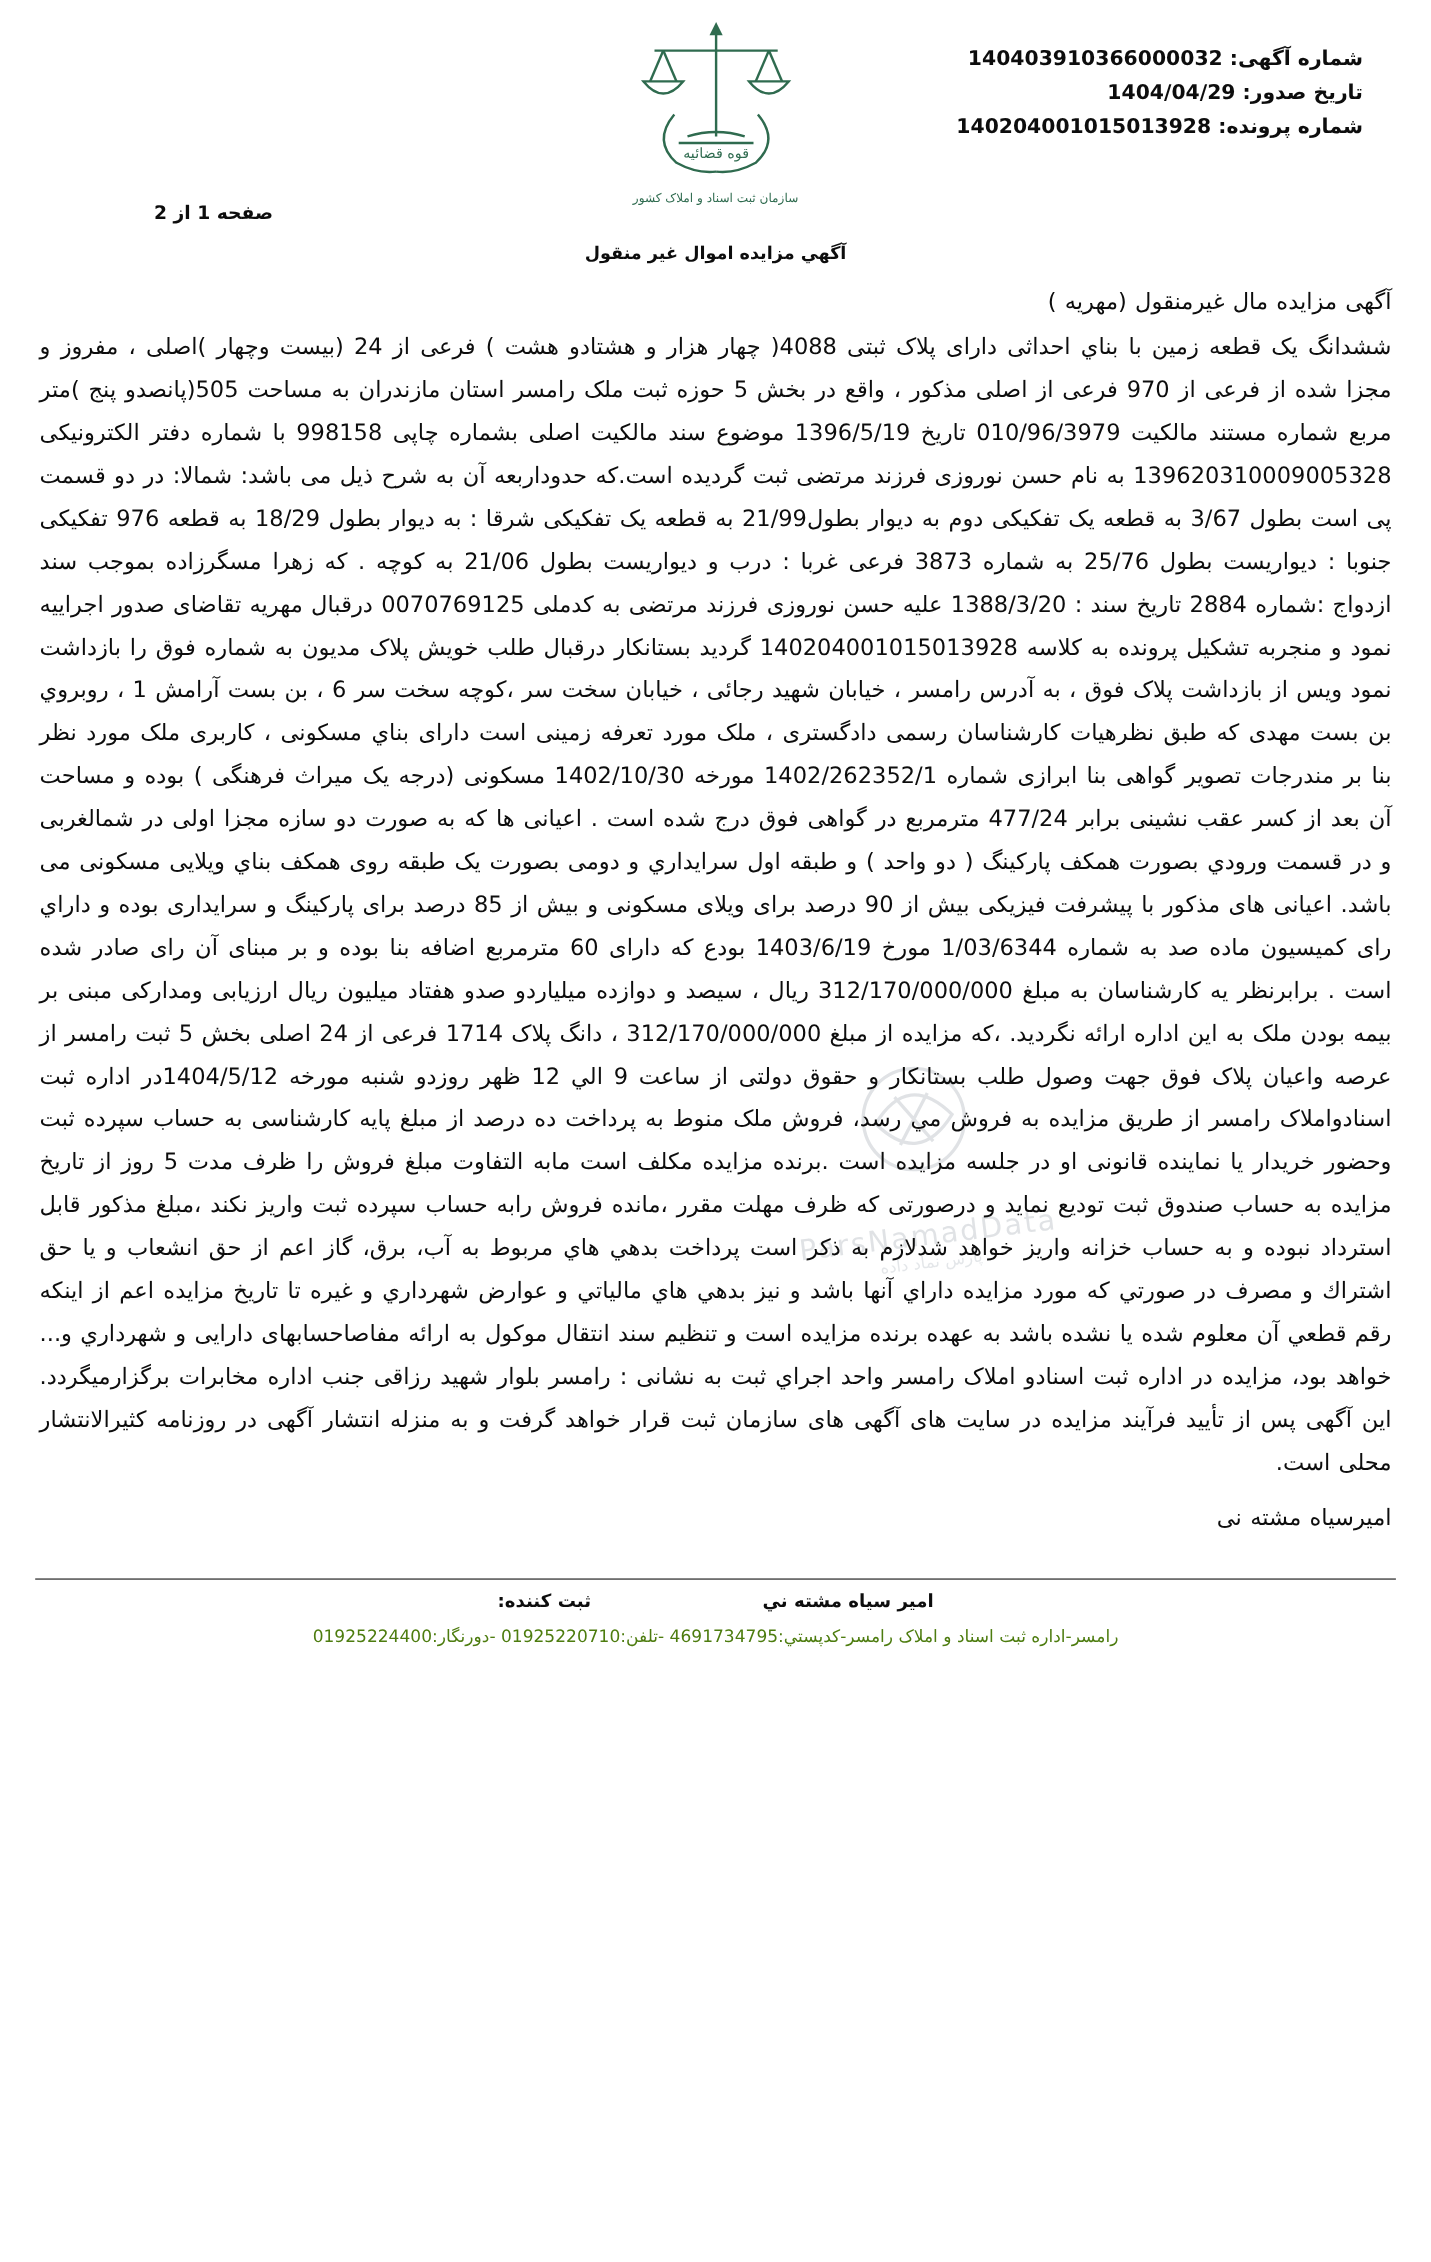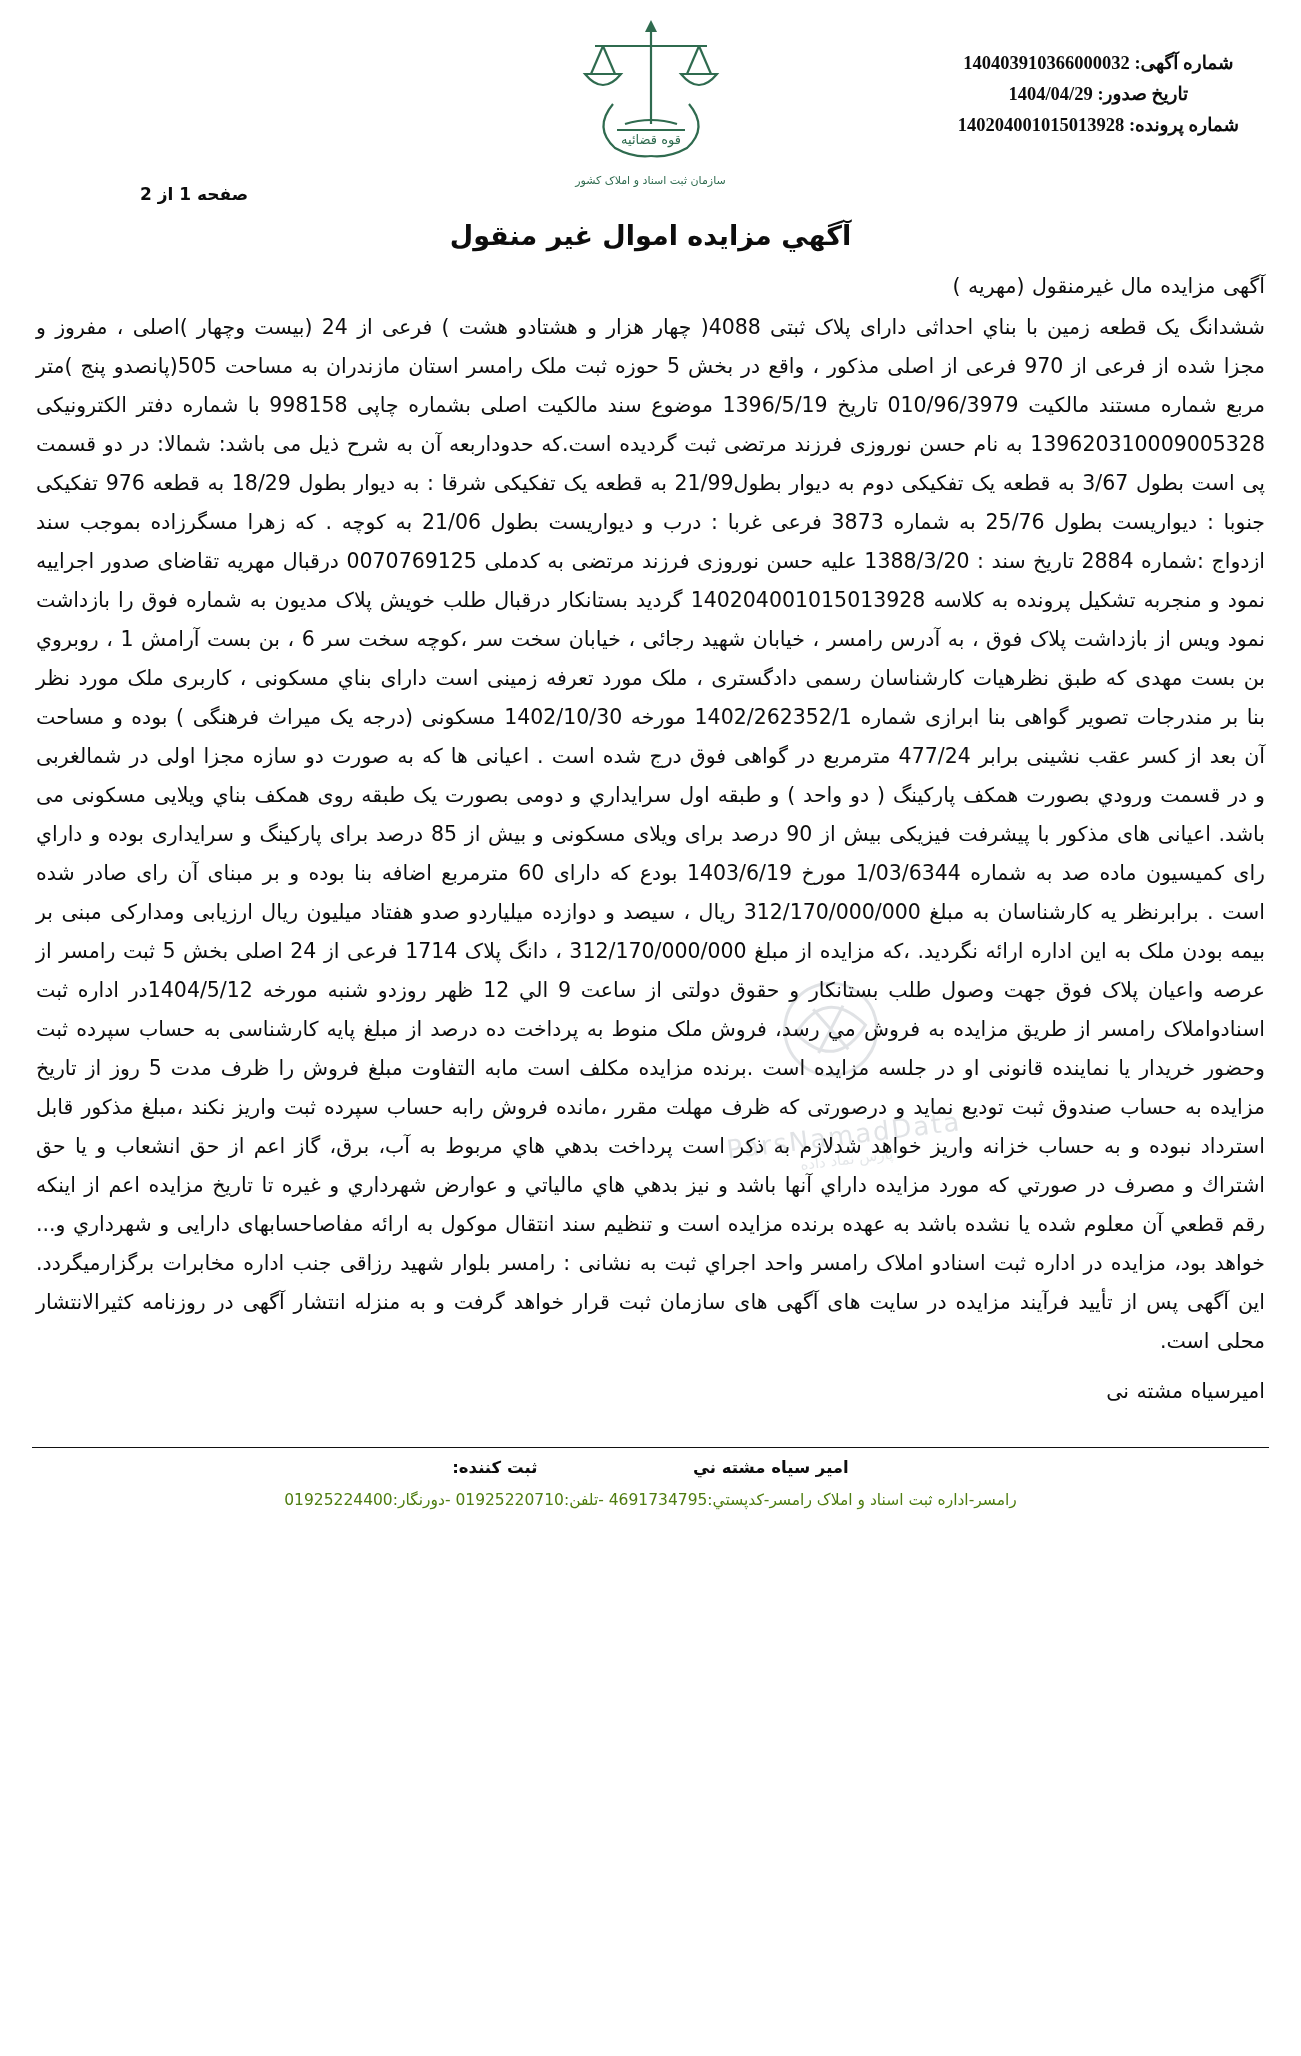--- a/index.html
+++ b/index.html
@@ -17,29 +17,28 @@
     overflow: hidden;
   }
 
   
   .header {
     position: relative;
     height: 210px;
   }
   .header-meta {
     position: absolute;
-    top: 48px;
+    top: 38px;
     right: 62px;
-    text-align: center;
+    text-align: right;
     font-size: 18.5px;
     line-height: 31px;
     font-weight: bold;
     direction: rtl;
     white-space: nowrap;
-    font-family: Liberation Serif, serif;
   }
   .header-meta .row span.val {
     font-weight: bold;
   }
   .page-count {
     position: absolute;
     top: 184px;
     left: 140px;
     font-size: 17px;
     font-weight: bold;
@@ -58,21 +57,21 @@
   .emblem-caption {
     font-size: 11px;
     color: #2f6b4f;
     margin-top: 2px;
     letter-spacing: 0.5px;
   }
 
   
   .doc-title {
     text-align: center;
-    font-size: 27px;
+    font-size: 16px;
     font-weight: bold;
     margin: 10px 0 16px 0;
     direction: rtl;
   }
 
   
   .body-wrap {
     position: relative;
     padding: 0 36px 0 36px;
   }

